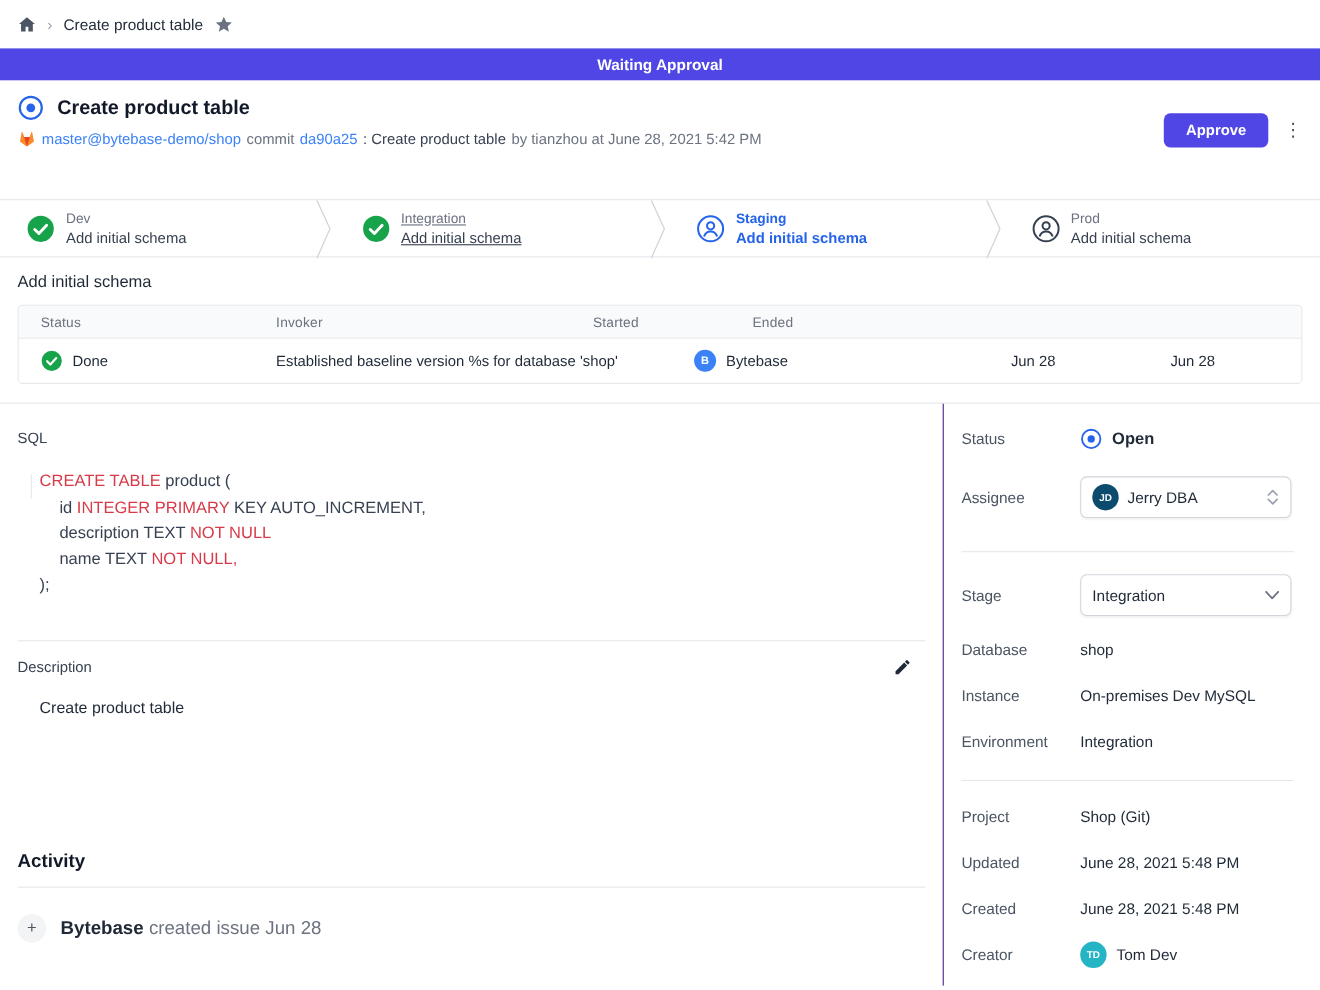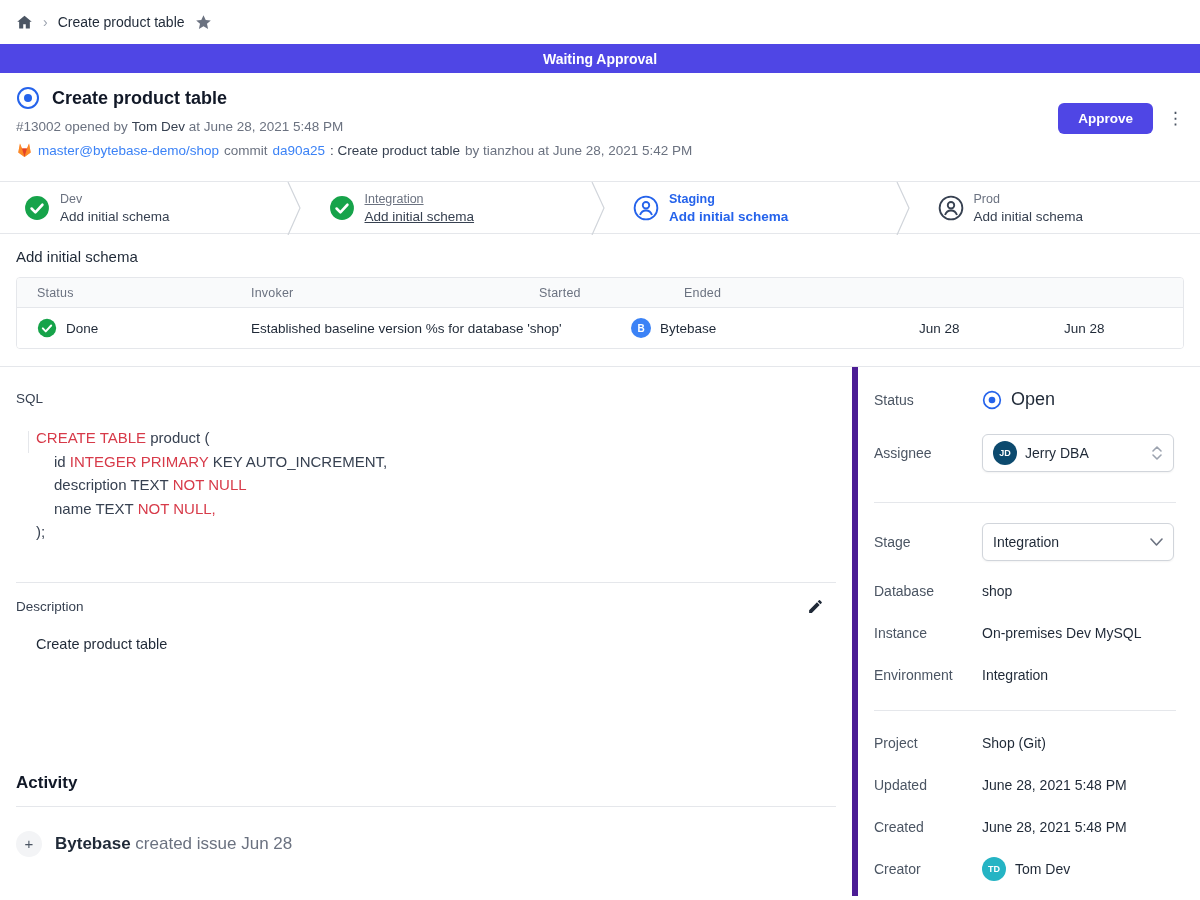--- a/index.html
+++ b/index.html
@@ -46,21 +46,21 @@
     border-bottom:1px solid #e5e7eb; letter-spacing:.2px; }
   .t-row { display:flex; height:40px; align-items:center; background:#fff; }
   .c-status { width:234px; padding-left:20px; display:flex; align-items:center; gap:9px; }
   .c-detail { width:380px; }
   .c-invoker { width:288px; display:flex; align-items:center; gap:9px; }
   .c-started { width:145px; }
   .c-ended { flex:1; }
 
   
   .lower { display:flex; border-top:1px solid #e5e7eb; margin-top:17px; height:530px; }
-  .main-col { width:858px; border-right:6px solid #4c1d95; padding:24px 16px 0 16px; position:relative; }
+  .main-col { width:858px; border-right:1px solid #4c1d95; padding:24px 16px 0 16px; position:relative; }
   .side-col { flex:1; padding:22px 24px 0 16px; }
 
   
   .sql-label, .desc-label { font-size:13.5px; color:#374151; }
   .sql-code { margin:20px 0 0 20px; font-size:15px; line-height:23.5px; color:#374151; }
   .sql-line.ind { padding-left:18px; }
   .kw { color:#d73a49; }
 
   .divider { border:none; border-top:1px solid #e5e7eb; margin-top:38px; }
   .desc-head { margin-top:15px; display:flex; align-items:center; justify-content:space-between; }
@@ -72,21 +72,21 @@
   .plus-circle { width:26px; height:26px; border-radius:50%; background:#f3f4f6; color:#4b5563;
     display:flex; align-items:center; justify-content:center; font-size:15px; }
   .activity-text { font-size:17px; color:#6b7280; }
   .activity-text .actor { color:#1f2937; font-weight:700; }
   .timeline { position:absolute; left:28px; top:64px; width:1px; height:22px; background:#e5e7eb; }
 
   
   .side-row { display:grid; grid-template-columns:108px 1fr; align-items:center; }
   .side-label { font-size:14px; color:#4b5563; }
   .side-value { font-size:14px; color:#1f2937; font-weight:500; }
-  .side-value.flex { display:flex; align-items:center; gap:9px; font-weight:400; font-size:18px; }
+  .side-value.flex { display:flex; align-items:center; gap:9px; font-weight:700; font-size:15px; }
   .side-hr { border:none; border-top:1px solid #e5e7eb; }
   .select { width:192px; height:38px; border:1px solid #d1d5db; border-radius:6px; background:#fff;
     display:flex; align-items:center; padding:0 10px; gap:8px; box-shadow:0 1px 2px rgba(0,0,0,.05); cursor:pointer; }
   .select .sel-text { flex:1; font-size:14px; color:#1f2937; }
   .avatar { border-radius:50%; color:#fff; font-weight:700; display:flex; align-items:center; justify-content:center; flex:0 0 auto; }
   .av-24 { width:24px; height:24px; font-size:9px; }
   .av-20 { width:20px; height:20px; font-size:10px; }
   .bg-red { background:#0c4a6e; }
   .bg-cyan { background:#25b4c4; }
   .bg-blue { background:#3b82f6; }
@@ -132,25 +132,20 @@
           <circle cx="12" cy="12" r="10" fill="none" stroke="#2563eb" stroke-width="2"></circle>
           <circle cx="12" cy="12" r="4" fill="#2563eb"></circle>
         </svg>
     </span>
     <h1 class="issue-title">Create product table</h1>
   </div>
   <div class="head-actions">
     <button class="approve-btn">Approve</button>
     <span class="dots">⋮</span>
   </div>
-  <div class="meta-row">
-    <span>#13002 opened by</span>
-    <span class="dark">Tom Dev</span>
-    <span>at June 28, 2021 5:48 PM</span>
-  </div>
   <div class="commit-row">
     <span style="display:flex;">
       <svg width="17" height="16" viewBox="0 0 24 22">
           <path fill="#fc6d26" d="M12 21 3.2 14.6 5.6 1.8l3 7h6.8l3-7 2.4 12.8z"></path>
           <path fill="#e24329" d="M12 21 8.6 8.8h6.8z"></path>
           <path fill="#fca326" d="M3.2 14.6 12 21 5.6 1.8zM20.8 14.6 12 21l6.4-19.2z" opacity=".55"></path>
         </svg>
     </span>
     <a class="link">master@bytebase-demo/shop</a>
     <span>commit</span>

